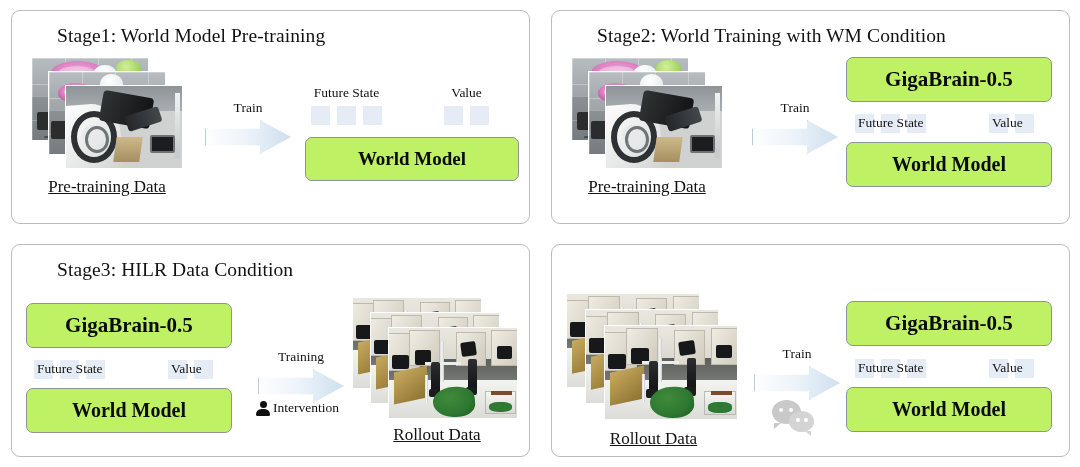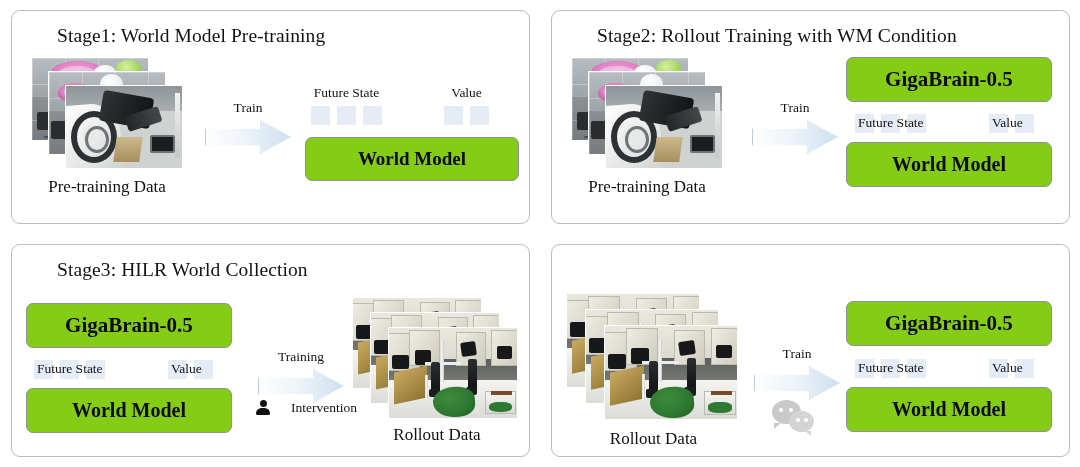--- a/index.html
+++ b/index.html
@@ -58,20 +58,21 @@
   .photo-stack .sheet.s1 { left: 0px;  top: 0px;  z-index: 1; }
   .photo-stack .sheet.s2 { left: 17px; top: 14px; z-index: 2; }
   .photo-stack .sheet.s3 { left: 34px; top: 28px; z-index: 3; }
 
   .stack-caption {
     position: absolute;
     font-size: 17px;
     color: #111111;
     white-space: nowrap;
     text-align: center;
+    text-decoration: underline;
   }
 
   
   .pt-art { position:absolute; inset:0; background:#9aa0a4; }
   .pt-art .tile-floor {
     position:absolute; left:0; top:0; right:0; height:46%;
     background:
       linear-gradient(90deg, rgba(255,255,255,.30) 0 1px, transparent 1px 100%) 0 0/33px 100%,
       linear-gradient(180deg, rgba(255,255,255,.30) 0 1px, transparent 1px 100%) 0 0/100% 26px,
       linear-gradient(180deg,#b6bcc0,#9ea4a8);
@@ -258,21 +259,21 @@
     background: linear-gradient(90deg, #fdfefe 0%, #eef4fa 45%, #cfe0ef 100%);
     border: 1px solid #b8ccdd;
     clip-path: polygon(0% 26%, 64% 26%, 64% 0%, 100% 50%, 64% 100%, 64% 74%, 0% 74%);
   }
 
   
   .model-box {
     position: absolute;
     border: 1.3px solid #8f9296;
     border-radius: 7px;
-    background: #84cc16;
+    background: #bef264;
     display: flex;
     align-items: center;
     justify-content: center;
     font-weight: bold;
     color: #0b0b0b;
     white-space: nowrap;
   }
 
   
   .token-col { position: absolute; }
@@ -304,22 +305,22 @@
     font-size: 13.5px;
     color: #111111;
     white-space: nowrap;
     padding-left: 3px;
   }
 
   
   .intervention {
     position: absolute;
     display: flex;
-    align-items: flex-start;
-    gap: 21px;
+    align-items: center;
+    gap: 3px;
     font-size: 13.5px;
     color: #111111;
     white-space: nowrap;
   }
   .person-icon {
     width: 14px; height: 15px;
     position: relative; flex: 0 0 auto;
   }
   .person-icon::before {
     content:""; position:absolute; left:3.5px; top:0;
@@ -437,21 +438,21 @@
       <div class="chip-row">
         <span class="chip"></span>
         <span class="chip"></span>
       </div>
     </div>
 
     <div class="model-box" style="left:293px; top:126px; width:214px; height:44px; font-size:19px;">World Model</div>
   </div>
 
   <div class="panel">
-    <div class="panel-title">Stage2: Rollout Training with WM Condition</div>
+    <div class="panel-title">Stage2: World Training with WM Condition</div>
 
     <div class="photo-stack" style="left:19px; top:46px;">
       <div class="sheet s1">
         <div class="pt-art">
             <div class="tile-floor"></div>
             <div class="tile-floor-lower"></div>
           <div class="pink-bowl"></div>
             <div class="green-obj"></div>
             <div class="white-obj"></div>
           <div class="black-box"></div>
@@ -505,21 +506,21 @@
         <i></i>
         <i></i>
       </div>
       <div class="txt">Value</div>
     </div>
 
     <div class="model-box" style="left:294px; top:131px; width:206px; height:45px; font-size:20px;">World Model</div>
   </div>
 
   <div class="panel">
-    <div class="panel-title">Stage3: HILR World Collection</div>
+    <div class="panel-title">Stage3: HILR Data Condition</div>
 
     <div class="model-box" style="left:14px; top:58px; width:206px; height:45px; font-size:21px;">GigaBrain-0.5</div>
 
     <div class="token-inline" style="left:22px; top:113px; width:100px;">
       <div class="chips">
         <i></i>
         <i></i>
         <i></i>
       </div>
       <div class="txt">Future State</div>

